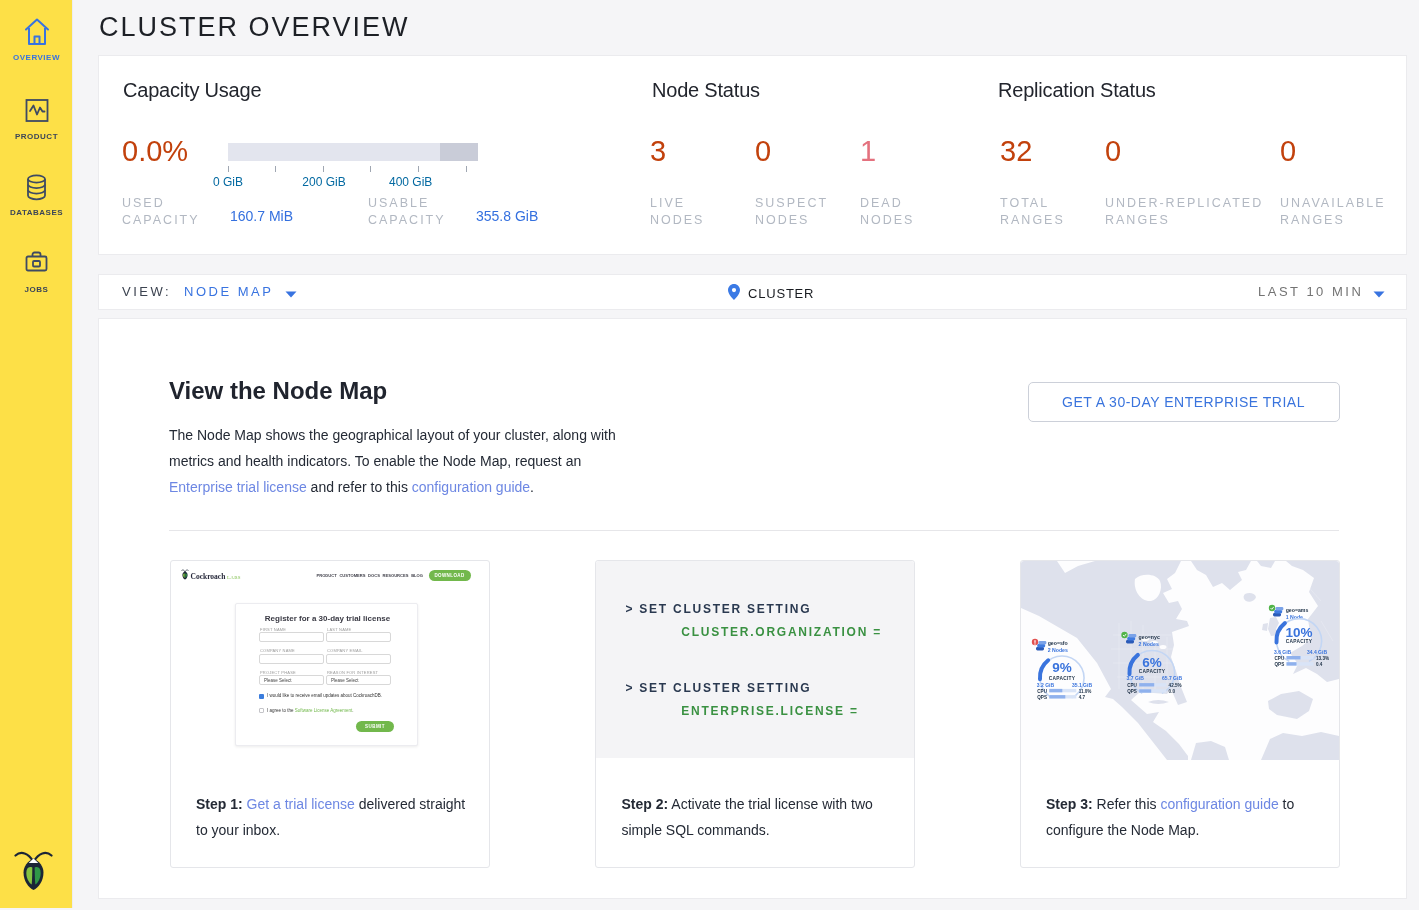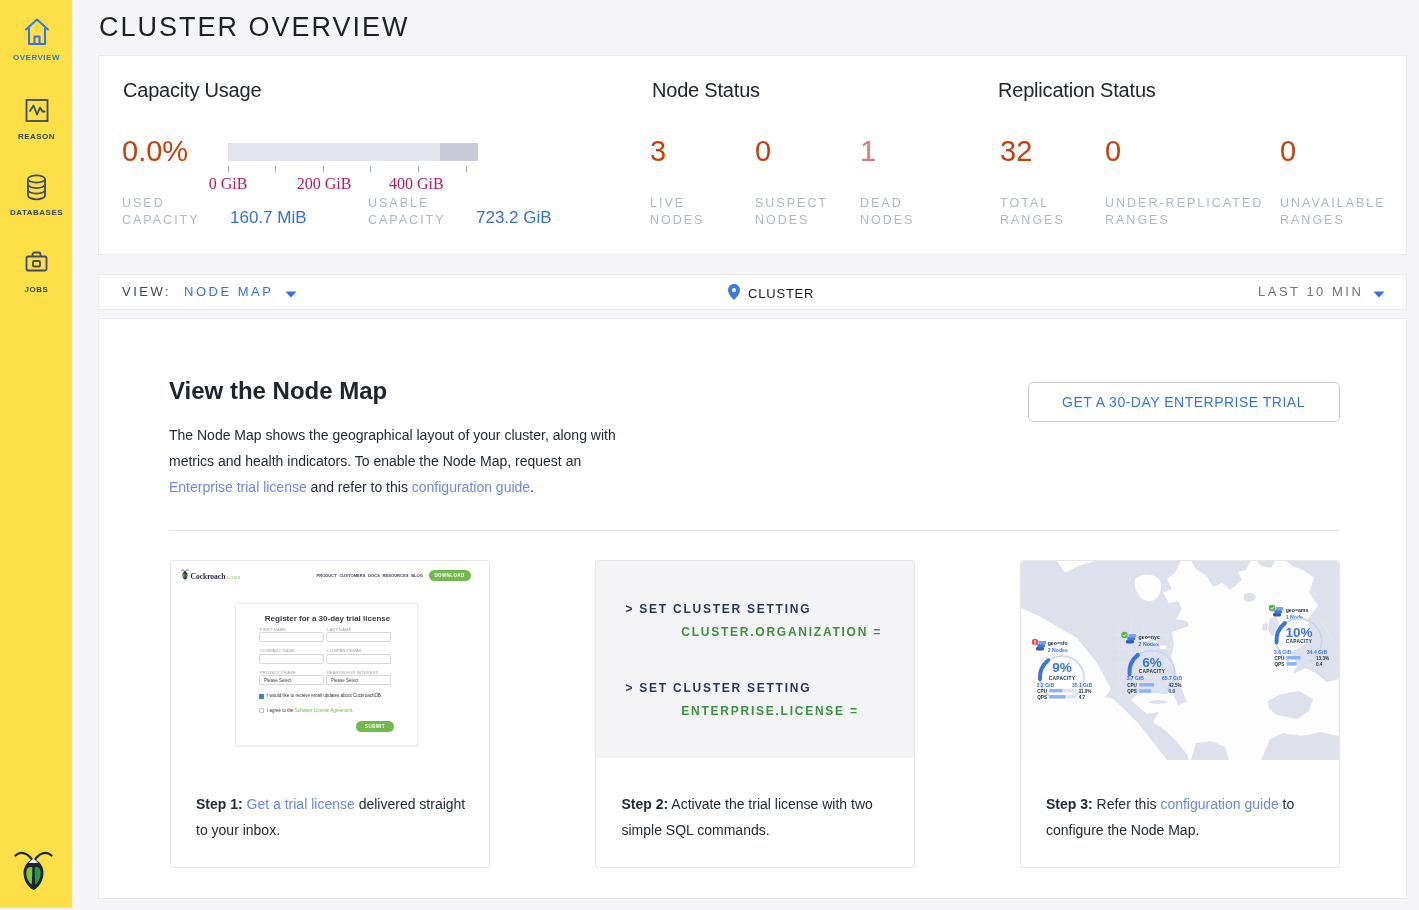--- a/index.html
+++ b/index.html
@@ -7,22 +7,22 @@
   body { font-family:"Liberation Sans", sans-serif; background:#f5f5f7; position:relative; }
   .abs { position:absolute; }
   #sidebar { position:absolute; left:0; top:0; width:73px; height:908px; background:#fde047; border-right:1px solid #ededf0; }
   .nav { position:absolute; width:73px; text-align:center; line-height:0; }
   .lbl { position:absolute; width:73px; text-align:center; font-size:8px; font-weight:700; letter-spacing:0.5px; color:#3b4558; line-height:8px; }
   .panel { position:absolute; background:#fff; border:1px solid #ebebee; }
   .secTitle { position:absolute; font-size:20px; letter-spacing:-0.2px; color:#22252d; line-height:1; }
   .bigNum { position:absolute; font-size:29px; color:#c2410c; line-height:1; }
   .bigNum.red { color:#e4717e; }
   .smallLbl { position:absolute; font-size:12.5px; letter-spacing:2px; color:#b2b8c2; line-height:17px; }
-  .blueVal { position:absolute; font-size:17px; color:#3470df; line-height:1; }
-  .tickLbl { position:absolute; font-size:16px; color:#be185d; line-height:1;font-family:Liberation Serif, serif; }
+  .blueVal { position:absolute; font-size:14px; color:#3470df; line-height:1; }
+  .tickLbl { position:absolute; font-size:12px; color:#0369a1; line-height:1; }
   .tick { position:absolute; top:166px; width:1px; height:6px; background:#a0a7b2; }
   .tb { position:absolute; font-size:13px; letter-spacing:2.5px; line-height:1; }
   .link { color:#6d87e3; }
   .card { position:absolute; top:560px; width:320px; height:308px; background:#fff; border:1px solid #e5e6ea; border-radius:3px; }
   .cap { position:absolute; top:791px; font-size:14px; line-height:26px; color:#242a35; }
   .cap b { font-weight:700; }
   .code { position:absolute; font-size:12px; font-weight:700; letter-spacing:1.75px; line-height:1; white-space:nowrap; }
   
   .m { position:absolute; }
   .mlbl { position:absolute; font-size:4px; letter-spacing:0.2px; color:#9b9b9b; line-height:1; }
@@ -40,21 +40,21 @@
       <path d="M10.5 27 V19.5 H15.5 V27" stroke-linejoin="round"></path>
     </svg>
   </div>
   <div class="lbl" style="top:53.5px; color:#3873e0;">OVERVIEW</div>
   <div class="nav" style="top:98px; left:0;">
     <svg width="24" height="25" viewBox="0 0 24 25" fill="none" stroke="#3e4a63" stroke-width="1.8">
       <rect x="1.5" y="2" width="21" height="21"></rect>
       <path d="M5 13 L8.5 7.5 L12 16.5 L15 9.5 L17.5 13.5 L19.5 13.5" stroke-linejoin="round" stroke-linecap="round"></path>
     </svg>
   </div>
-  <div class="lbl" style="top:132.5px;">REASON</div>
+  <div class="lbl" style="top:132.5px;">PRODUCT</div>
   <div class="nav" style="top:174px; left:0;">
     <svg width="21" height="27" viewBox="0 0 21 27" fill="none" stroke="#3e4a63" stroke-width="1.8">
       <ellipse cx="10.5" cy="5" rx="8.5" ry="3.6"></ellipse>
       <path d="M2 5 V21.5 C2 23.4 5.8 25.4 10.5 25.4 C15.2 25.4 19 23.4 19 21.5 V5"></path>
       <path d="M19 10.5 C19 12.4 15.2 14.1 10.5 14.1 C5.8 14.1 2 12.4 2 10.5"></path>
       <path d="M19 16 C19 17.9 15.2 19.6 10.5 19.6 C5.8 19.6 2 17.9 2 16"></path>
     </svg>
   </div>
   <div class="lbl" style="top:208.5px;">DATABASES</div>
   <div class="nav" style="top:249px; left:0;">
@@ -93,21 +93,21 @@
 <div class="tick" style="left:370px;"></div>
 <div class="tick" style="left:418px;"></div>
 <div class="tick" style="left:466px;"></div>
 <div class="tickLbl" style="left:198px; top:176px; width:60px; text-align:center;">0 GiB</div>
 <div class="tickLbl" style="left:294px; top:176px; width:60px; text-align:center;">200 GiB</div>
 <div class="tickLbl" style="left:389px; top:176px; width:60px; text-align:left;">400 GiB</div>
 
 <div class="smallLbl" style="left:122px; top:195px;">USED<br>CAPACITY</div>
 <div class="blueVal" style="left:230px; top:209px;">160.7 MiB</div>
 <div class="smallLbl" style="left:368px; top:195px;">USABLE<br>CAPACITY</div>
-<div class="blueVal" style="left:476px; top:209px;">723.2 GiB</div>
+<div class="blueVal" style="left:476px; top:209px;">355.8 GiB</div>
 
 <div class="bigNum" style="left:650px; top:136.5px;">3</div>
 <div class="bigNum" style="left:755px; top:136.5px;">0</div>
 <div class="bigNum red" style="left:860px; top:136.5px;">1</div>
 <div class="smallLbl" style="left:650px; top:195px;">LIVE<br>NODES</div>
 <div class="smallLbl" style="left:755px; top:195px;">SUSPECT<br>NODES</div>
 <div class="smallLbl" style="left:860px; top:195px;">DEAD<br>NODES</div>
 
 <div class="bigNum" style="left:1000px; top:136.5px;">32</div>
 <div class="bigNum" style="left:1105px; top:136.5px;">0</div>

